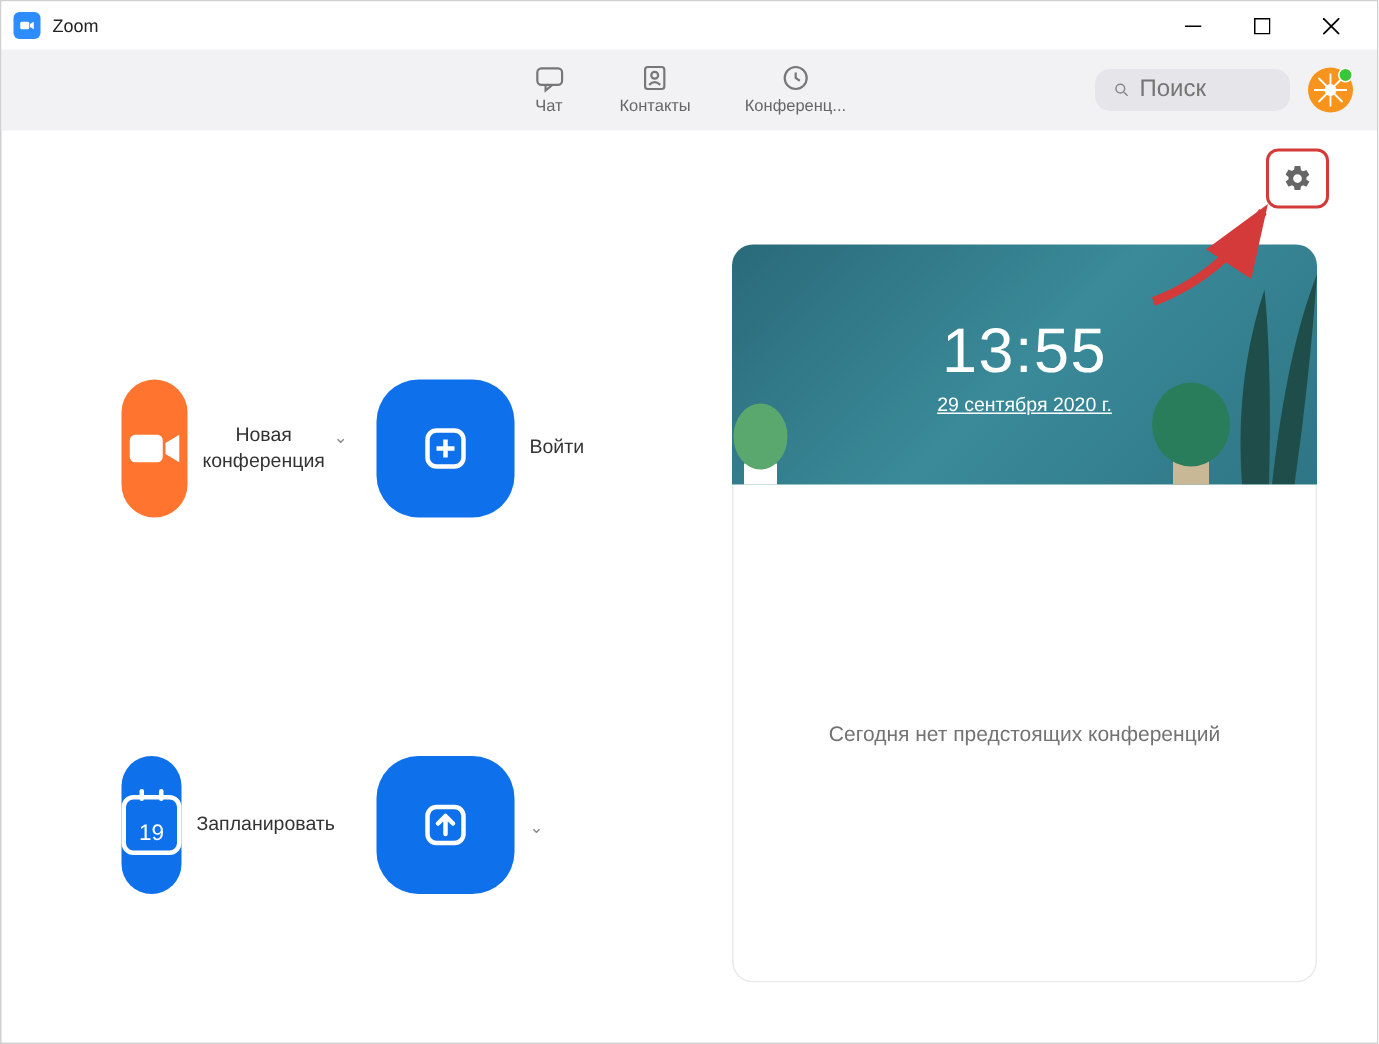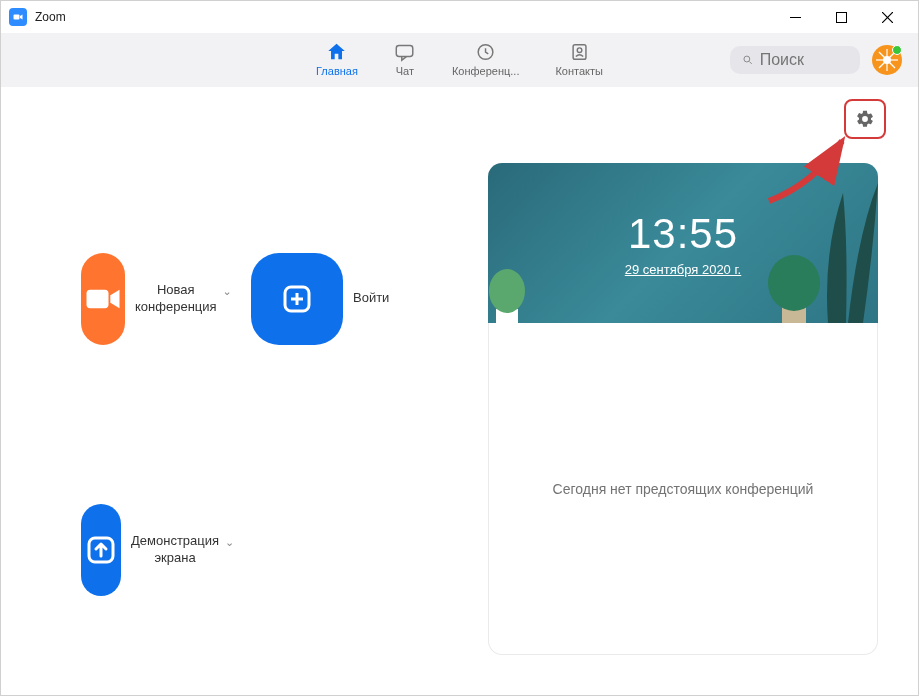--- a/index.html
+++ b/index.html
@@ -83,47 +83,41 @@
         <svg width="11" height="11" viewBox="0 0 11 11">
             <line x1="0" y1="0" x2="11" y2="11" stroke="#000" stroke-width="1.2"></line>
             <line x1="11" y1="0" x2="0" y2="11" stroke="#000" stroke-width="1.2"></line>
           </svg>
       </div>
     </div>
   </div>
 
   <div class="topbar">
     <div class="nav">
-      <div class="nav-item active">
-        <svg viewBox="0 0 24 24">
-            <path d="M12 3 L21 11 H18 V20 H14 V14 H10 V20 H6 V11 H3 Z" fill="#0e71eb"></path>
-          </svg>
-        <span>Главная</span>
-      </div>
       <div class="nav-item">
         <svg viewBox="0 0 24 24">
             <rect x="3" y="5" width="18" height="12" rx="3" stroke="#777" stroke-width="1.6" fill="none"></rect>
             <path d="M9 17 L9 21 L14 17" stroke="#777" stroke-width="1.6" fill="none"></path>
           </svg>
         <span>Чат</span>
-      </div>
-      <div class="nav-item">
-        <svg viewBox="0 0 24 24">
-            <circle cx="12" cy="12" r="8" stroke="#777" stroke-width="1.6" fill="none"></circle>
-            <path d="M12 8 V12 L15 14" stroke="#777" stroke-width="1.6" fill="none"></path>
-          </svg>
-        <span>Конференц...</span>
       </div>
       <div class="nav-item">
         <svg viewBox="0 0 24 24">
             <rect x="5" y="4" width="14" height="16" rx="2" stroke="#777" stroke-width="1.6" fill="none"></rect>
             <circle cx="12" cy="10" r="2.5" stroke="#777" stroke-width="1.6" fill="none"></circle>
             <path d="M8 17 Q12 13 16 17" stroke="#777" stroke-width="1.6" fill="none"></path>
           </svg>
         <span>Контакты</span>
+      </div>
+      <div class="nav-item">
+        <svg viewBox="0 0 24 24">
+            <circle cx="12" cy="12" r="8" stroke="#777" stroke-width="1.6" fill="none"></circle>
+            <path d="M12 8 V12 L15 14" stroke="#777" stroke-width="1.6" fill="none"></path>
+          </svg>
+        <span>Конференц...</span>
       </div>
     </div>
     <div class="right-controls">
       <div class="search">
         <svg width="14" height="14" viewBox="0 0 24 24">
             <circle cx="10" cy="10" r="6" stroke="#888" stroke-width="2" fill="none"></circle>
             <line x1="15" y1="15" x2="20" y2="20" stroke="#888" stroke-width="2"></line>
           </svg>
         <input placeholder="Поиск" style="">
       </div>
@@ -180,31 +174,35 @@
         <div class="tile-icon blue">
           <svg width="40" height="40" viewBox="0 0 40 40">
               <rect x="8" y="8" width="24" height="24" rx="6" stroke="#fff" stroke-width="3" fill="none"></rect>
               <line x1="20" y1="14" x2="20" y2="26" stroke="#fff" stroke-width="3"></line>
               <line x1="14" y1="20" x2="26" y2="20" stroke="#fff" stroke-width="3"></line>
             </svg>
         </div>
         <div class="tile-label">Войти</div>
       </div>
 
+      <div class="tile">
+        <div class="tile-icon blue">
+          <div class="cal-box">19</div>
+        </div>
+        <div class="tile-label">Запланировать</div>
+      </div>
 
       <div class="tile">
         <div class="tile-icon blue">
           <svg width="40" height="40" viewBox="0 0 40 40">
               <rect x="8" y="8" width="24" height="24" rx="6" stroke="#fff" stroke-width="3" fill="none"></rect>
               <path d="M20 26 V15 M15 19 L20 14 L25 19" stroke="#fff" stroke-width="3" fill="none" stroke-linecap="round" stroke-linejoin="round"></path>
             </svg>
         </div>
         <div class="tile-row">
-          <div class="tile-label" style="white-space:pre-line;">Демонстрация
-экрана</div>
           <span class="chev">⌄</span>
         </div>
       </div>
     </div>
 
     <div class="panel">
       <div class="hero">
         <svg class="plant p1" width="70" height="150" viewBox="0 0 70 150">
             <path d="M10 150 Q5 80 25 20 Q30 70 28 150 M30 150 Q40 60 60 10 Q55 80 45 150" fill="#1f4d4a"></path>
           </svg>

